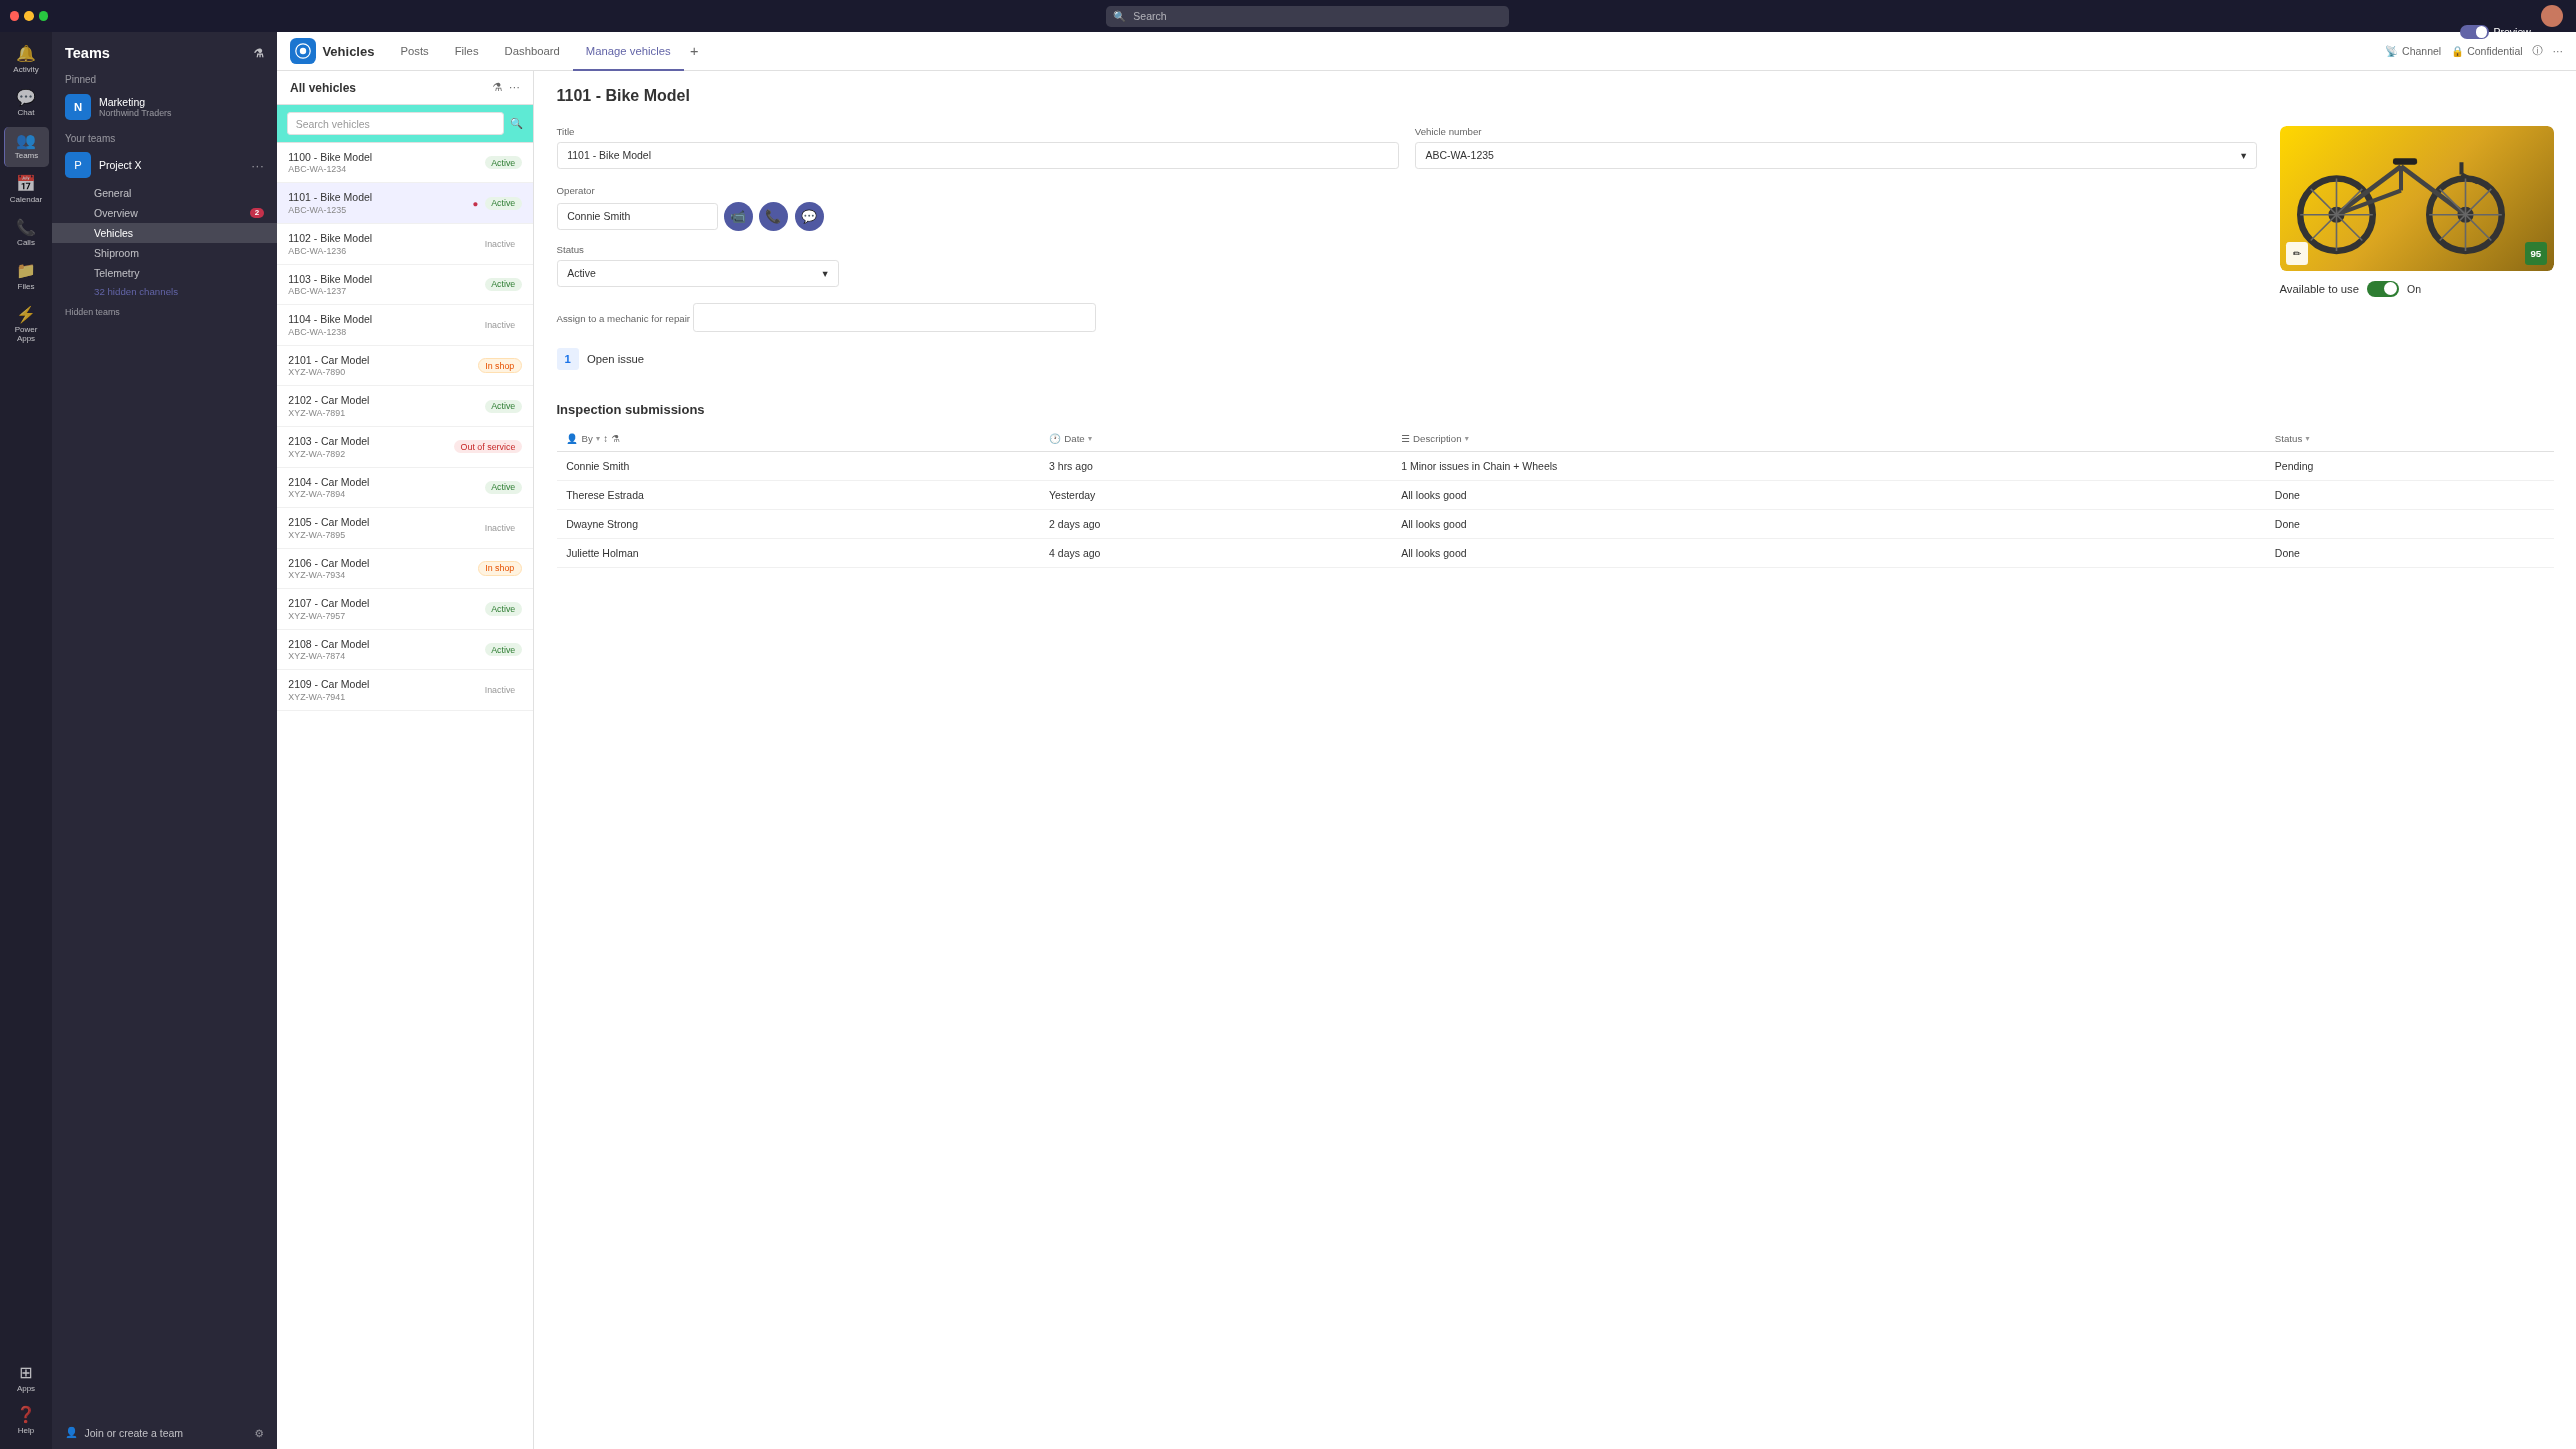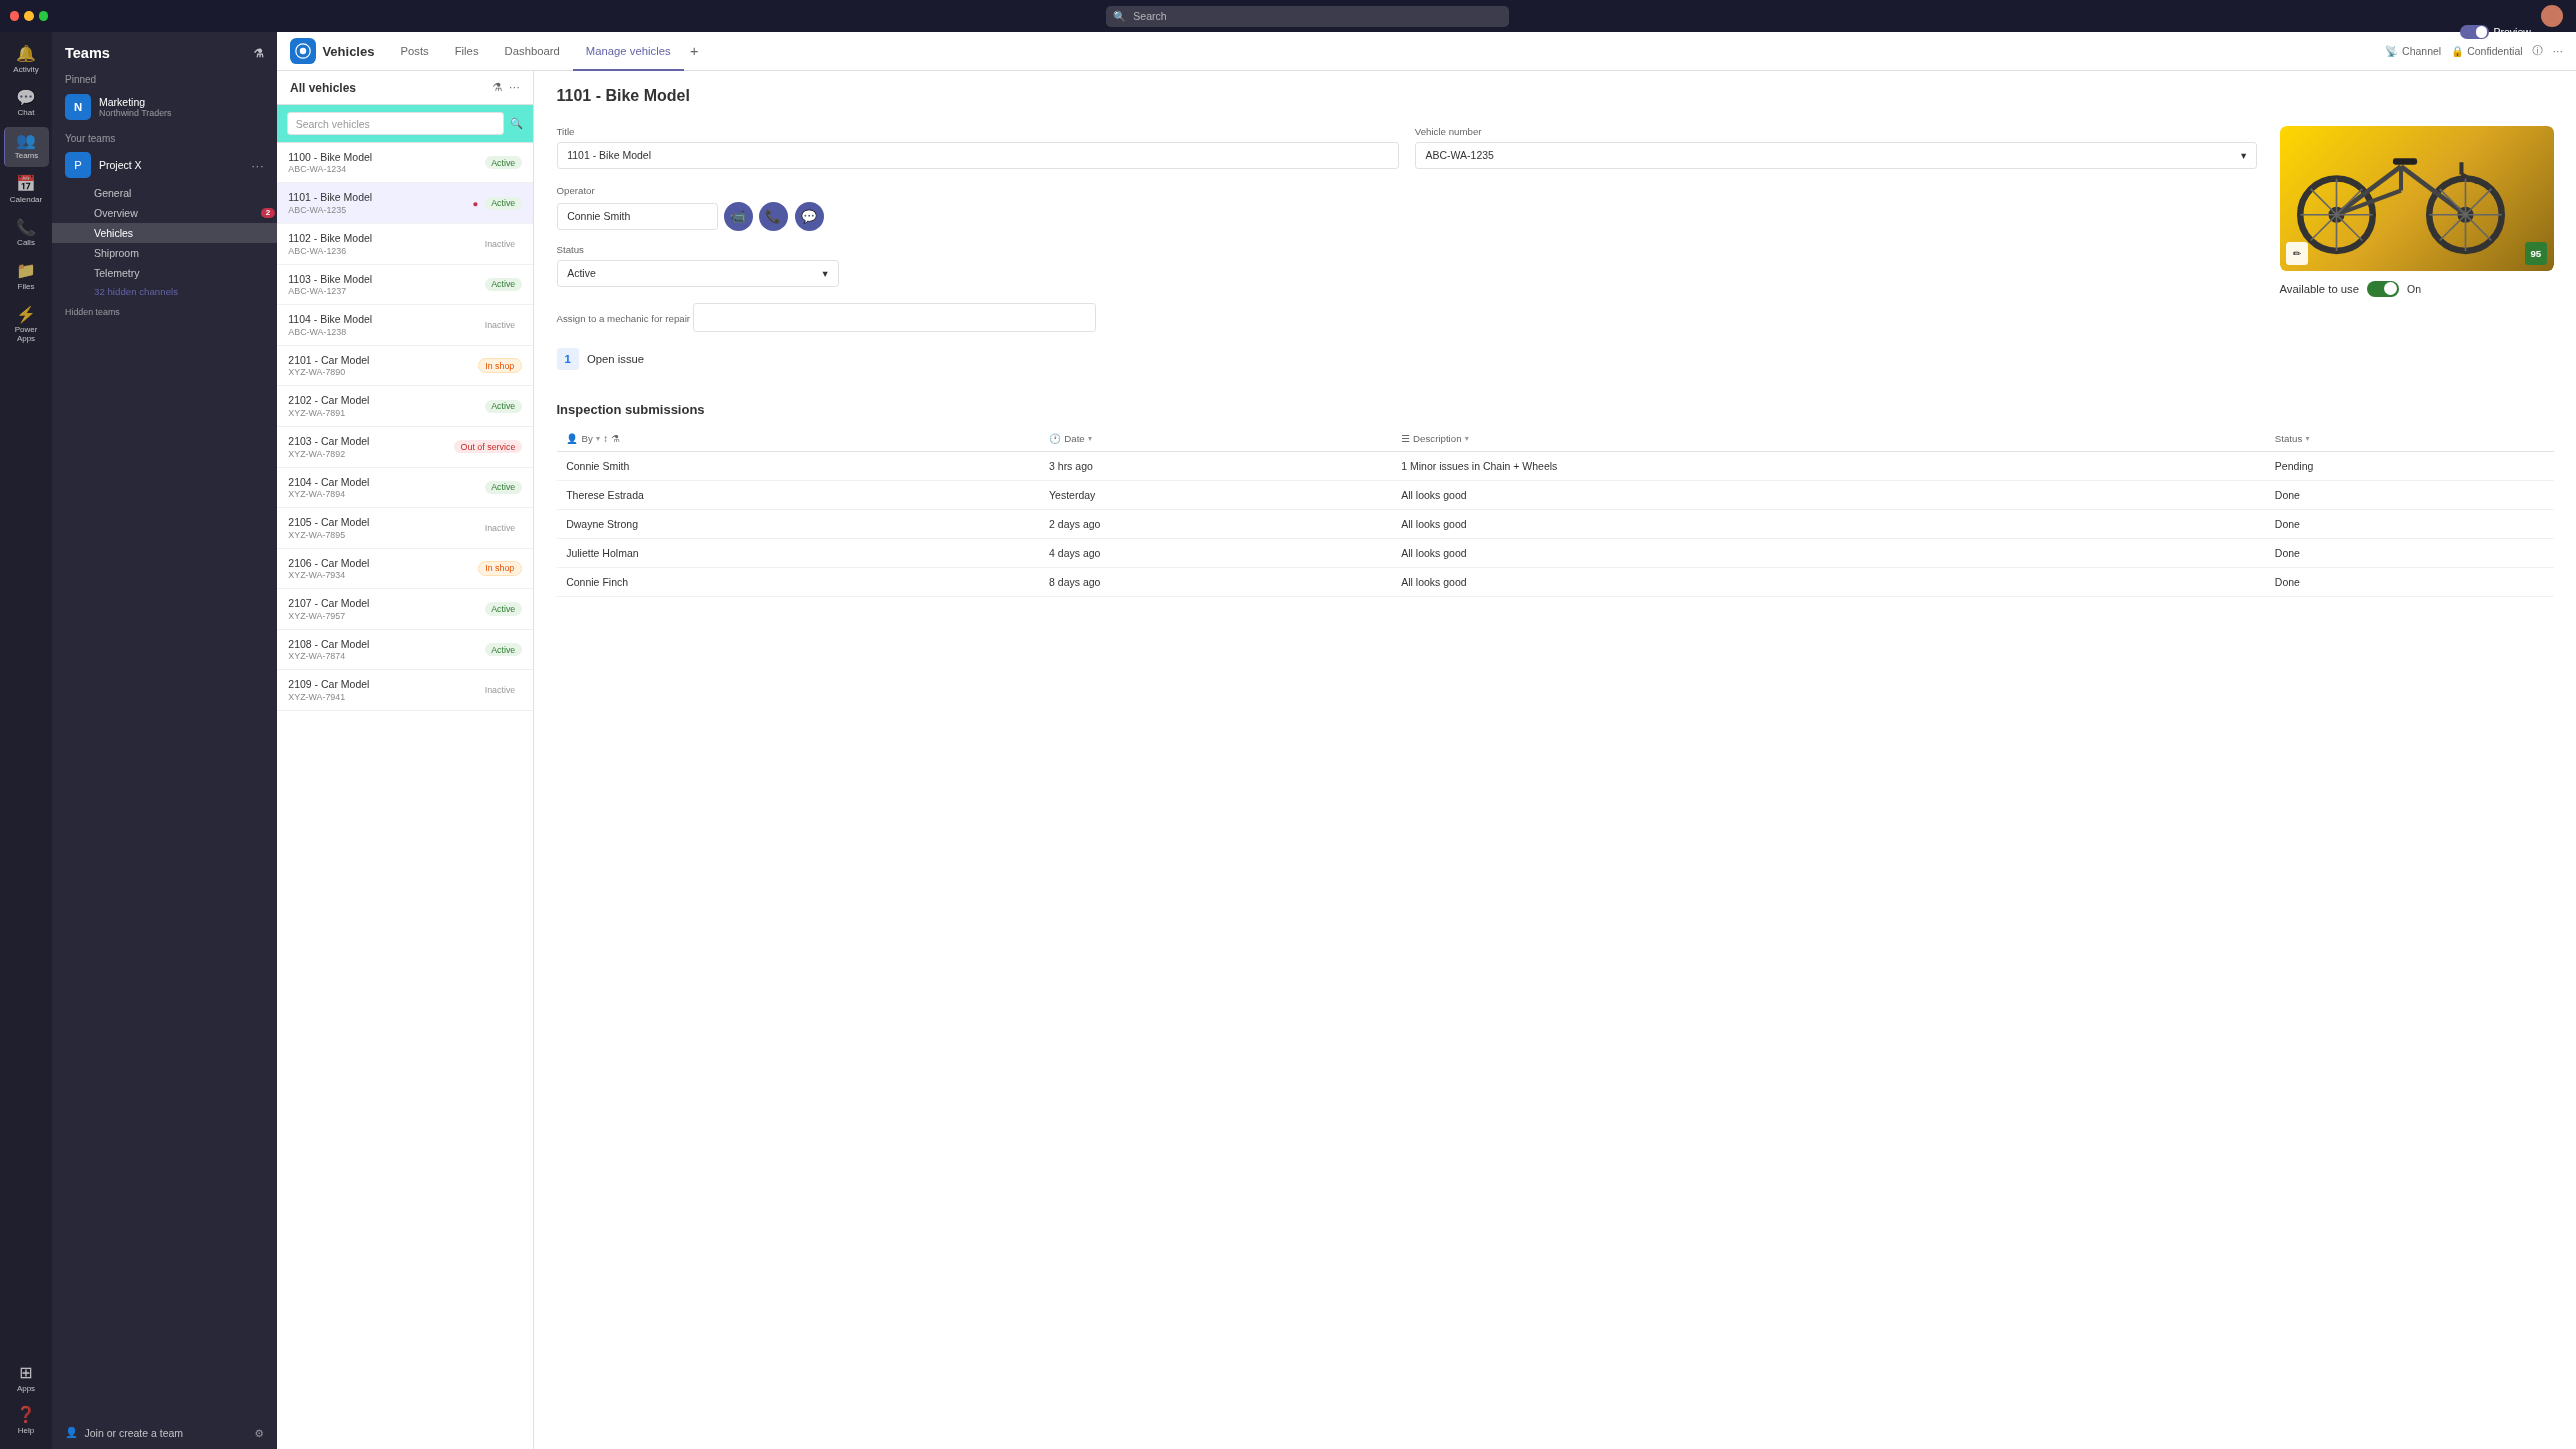--- a/index.html
+++ b/index.html
@@ -88,21 +88,21 @@
     }
     .team-avatar {
       width: 26px; height: 26px; border-radius: 4.8px;
       background: #1b75d0; display: flex; align-items: center; justify-content: center;
       color: white; font-size: 11.3px; flex-shrink: 0;
     }
     .team-name { font-size: 10.5px; color: white; font-weight: 500; }
     .team-more { margin-left: auto; color: rgba(255,255,255,0.5); font-size: 13px; }
     .channel-item {
       display: flex; align-items: center; gap: 6.4px;
-      padding: 4px 2px 4px 42px; cursor: pointer; color: rgba(255,255,255,0.7);
+      padding: 4px 13px 4px 42px; cursor: pointer; color: rgba(255,255,255,0.7);
       font-size: 10.5px; position: relative;
     }
     .channel-item.active { background: rgba(255,255,255,0.15); color: white; font-weight: 500; }
     .channel-badge {
       margin-left: auto; background: #c4314b; color: white;
       border-radius: 8px; padding: 0.8px 4.8px; font-size: 8px; font-weight: bold;
     }
     .hidden-channels { color: #6264a7; font-size: 9.7px; padding: 3.2px 13px 3.2px 42px; cursor: pointer; }
     .hidden-teams-label { color: rgba(255,255,255,0.5); font-size: 8.9px; padding: 6.4px 13px 3.2px; }
     .sidebar-footer {
@@ -750,26 +750,20 @@
     <td>2 days ago</td>
     <td>All looks good</td>
     <td class="insp-status-done">Done</td>
   </tr>
                 <tr>
     <td>Juliette Holman</td>
     <td>4 days ago</td>
     <td>All looks good</td>
     <td class="insp-status-done">Done</td>
   </tr>
-                <tr>
-    <td>Connie Finch</td>
-    <td>8 days ago</td>
-    <td>All looks good</td>
-    <td class="insp-status-done">Done</td>
-  </tr>
               </tbody>
           </table>
         </div>
       </div>
     </div>
   </div>
 </div>
 
 
 </body></html>

